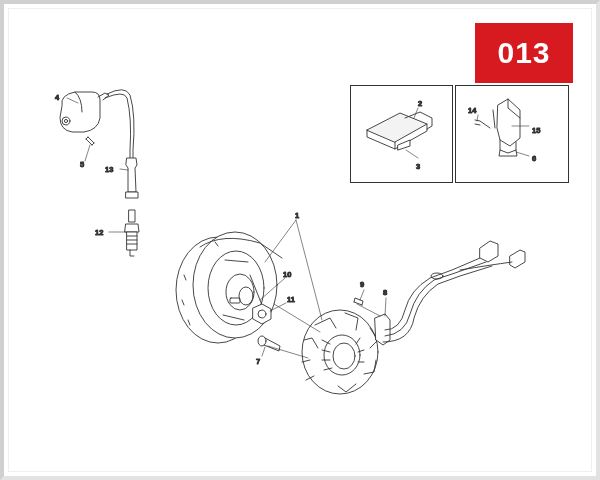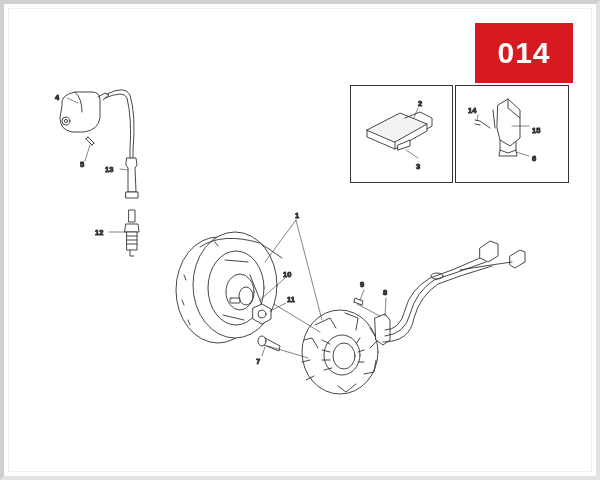--- a/index.html
+++ b/index.html
@@ -16,21 +16,21 @@
   .lbl { font-size: 7.5px; font-weight: bold; fill: #222; font-family: "Liberation Sans", sans-serif; }
 </style>
 </head>
 <body>
 
 <div class="frame">
     <div class="frame-inner"></div>
   </div>
 
 <div class="badge">
-  <span>014</span>
+  <span>013</span>
 </div>
 
 <div class="inset" style="left:350px;top:85px;width:103px;height:98px;"></div>
 <div class="inset" style="left:455px;top:85px;width:114px;height:98px;"></div>
 
 <svg width="600" height="480" viewBox="0 0 600 480" fill="none" stroke="#333" stroke-width="0.9" stroke-linejoin="round" stroke-linecap="round">
 
   <g>
     <path d="M62,105 Q60,95 75,92 L92,92 Q100,92 100,100 L100,118 Q98,130 84,132 L72,132 Q60,130 60,118 Z" fill="#fff"></path>
     <path d="M75,92 Q82,98 82,112"></path>

